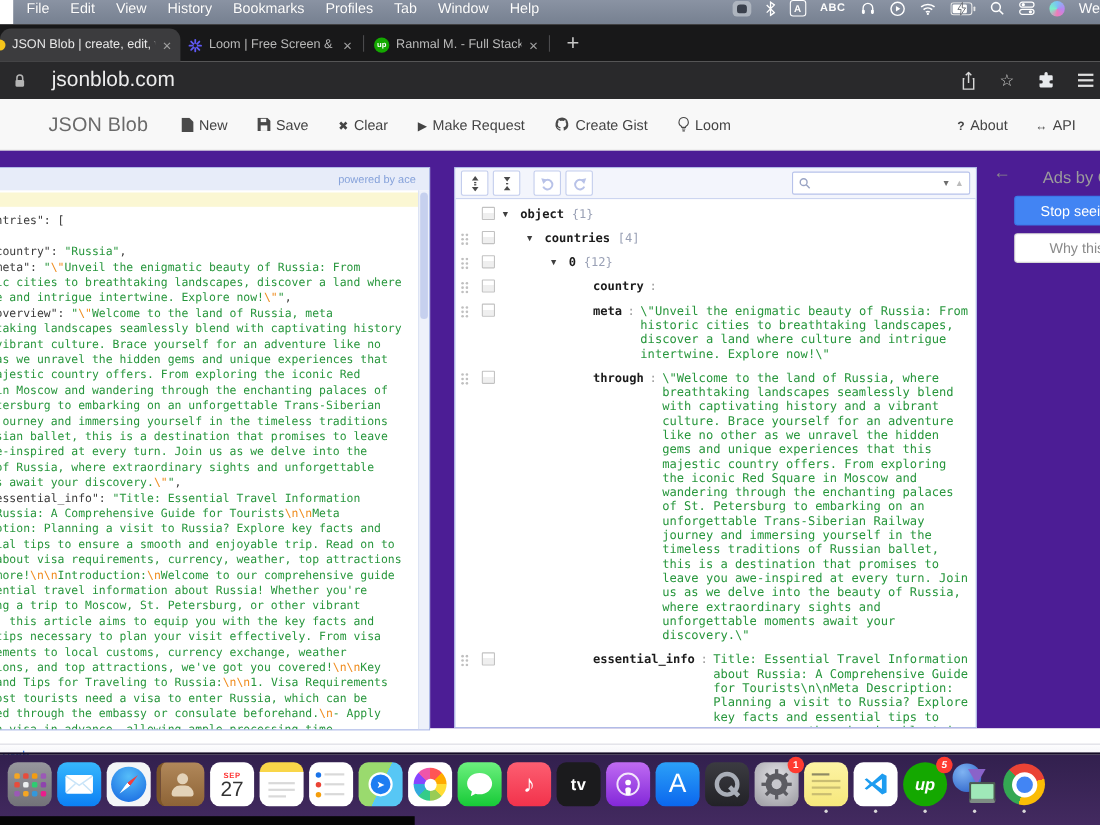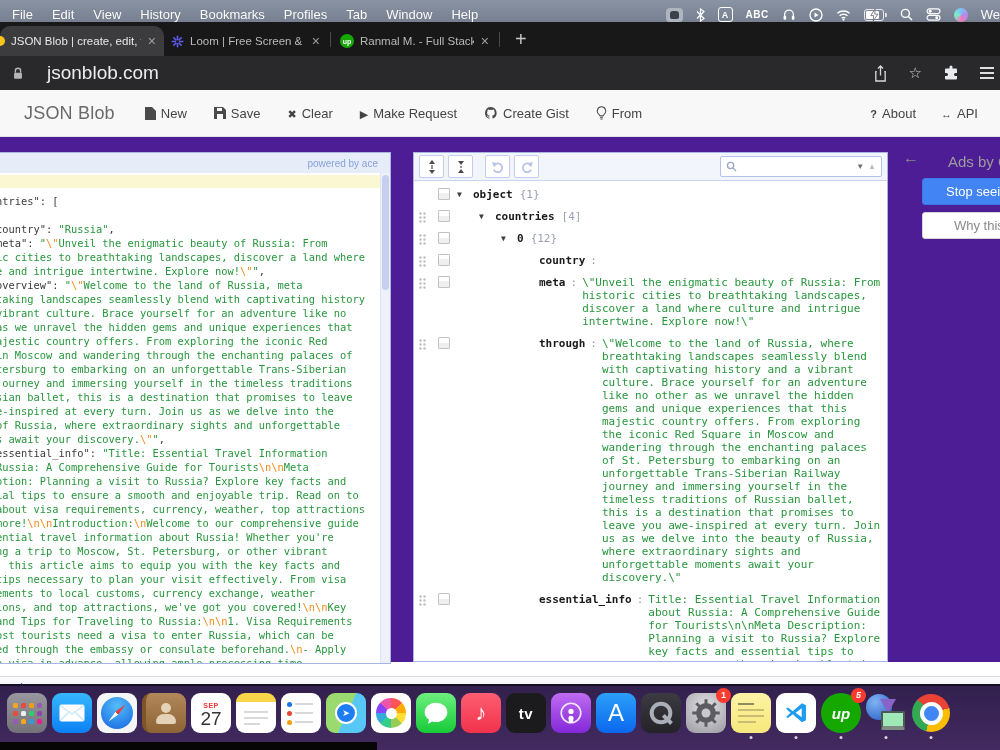--- a/index.html
+++ b/index.html
@@ -1,22 +1,22 @@
 <!DOCTYPE html>
 <html><head>
 <meta charset="utf-8">
 <style>
   html,body{margin:0;padding:0}
   body{width:1000px;height:750px;position:relative;overflow:hidden;background:#fff;
        font-family:"Liberation Sans",sans-serif;-webkit-font-smoothing:antialiased}
   svg{display:block}
 
   
-  .menubar{position:absolute;top:0;left:0;right:0;height:22px;
-    background:linear-gradient(#8a93a3,#768090);display:flex;align-items:flex-end;color:#fdfdfd;font-size:13px}
+  .menubar{position:absolute;top:0;left:12px;right:0;height:22px;
+    background:linear-gradient(#8a93a3,#768090);display:flex;align-items:flex-start;color:#fdfdfd;font-size:13px}
   .mb-items{display:flex;align-items:center;padding-left:12px;gap:19px}
   .mi{white-space:nowrap;text-shadow:0 0 1px rgba(0,0,0,.15)}
   .status{margin-left:auto;display:flex;align-items:center;gap:13px;padding-right:2px}
   .status>span{display:flex;align-items:center}
   .abc{font-size:10px;font-weight:bold;letter-spacing:.5px}
   .inputa{width:13px;height:13px;border:1.3px solid #fff;border-radius:3px;font-size:9px;font-weight:bold;
     display:flex;align-items:center;justify-content:center}
   .apppill{width:17px;height:14px;border-radius:4px;background:#aeb5bf;display:flex;align-items:center;justify-content:center}
   .apppill i{width:9px;height:8px;border-radius:3px 3px 2px 2px;background:#3a404c;display:block}
   .siri{width:14px;height:14px;border-radius:50%;background:conic-gradient(#7ac3f5,#b887f0,#f07ab8,#7af0c8,#7ac3f5)}
@@ -39,21 +39,21 @@
   .lock{margin-left:11px}
   .url{margin-left:22px;color:#ececec;font-size:19px}
   .url-actions{margin-left:auto;display:flex;align-items:center;gap:21px;padding-right:6px;color:#d8d8d8}
   .star{font-size:15px;color:#cfcfcf}
   .hamb{display:flex;flex-direction:column;gap:3px}
   .hamb i{width:14px;height:2px;background:#e0e0e0;display:block}
 
   
   .siteheader{position:absolute;top:90px;left:0;right:0;height:46px;background:#f8f8f8;
     border-bottom:1px solid #e2e2e2;display:flex;align-items:center}
-  .brand{font-size:18px;color:#6a6a6a;margin-left:24px;letter-spacing:.2px}
+  .brand{font-size:18px;color:#6a6a6a;margin-left:44px;letter-spacing:.2px}
   .nav{display:flex;gap:27px;margin-left:30px}
   .navbtn{display:flex;align-items:center;gap:5px;font-size:13px;color:#444;white-space:nowrap}
   .navbtn .gl{font-size:11px;color:#444}
   .rnav{margin-left:auto;display:flex;gap:25px;margin-right:22px}
   .rnav .navbtn .gl{font-weight:bold}
 
   
   .content{position:absolute;top:137px;left:0;right:0;height:525px;background:#4c1d95}
 
   
@@ -346,21 +346,21 @@
         </span>
         <span>Create Gist</span>
       </span>
       <span class="navbtn">
         <span>
           <svg width="11" height="14" viewBox="0 0 12 15">
             <path d="M6 0.8 a4.6 4.6 0 0 0 -2.6 8.4 c.4.3.8.9.8 1.4 h3.6 c0-.5.4-1.1.8-1.4 A4.6 4.6 0 0 0 6 0.8 Z" fill="none" stroke="#4a4a4a" stroke-width="1.1"></path>
             <path d="M4.3 12.2 h3.4 M4.8 14 h2.4" stroke="#4a4a4a" stroke-width="1.1"></path>
           </svg>
         </span>
-        <span>From</span>
+        <span>Loom</span>
       </span>
     </span>
   <span class="rnav">
       <span class="navbtn">
         <span><span class="gl" style="font-weight:bold">?</span></span>
         <span>About</span>
       </span>
       <span class="navbtn">
         <span><span class="gl">↔</span></span>
         <span>API</span>

